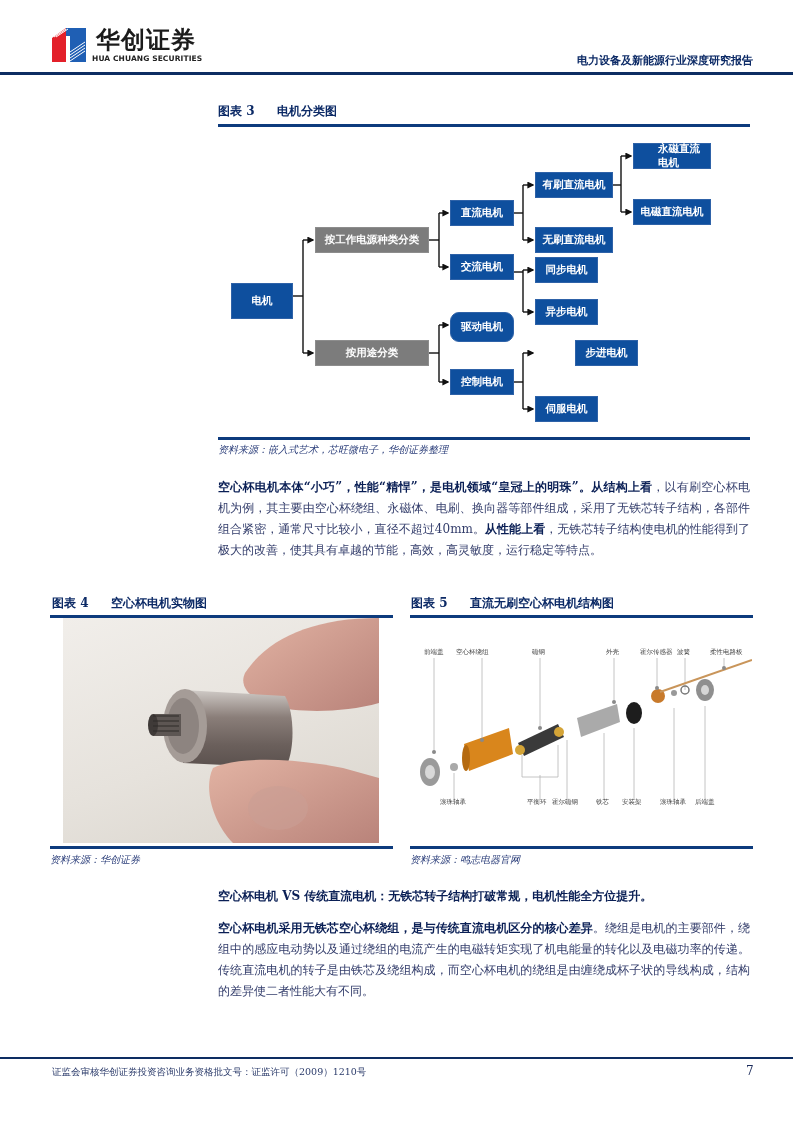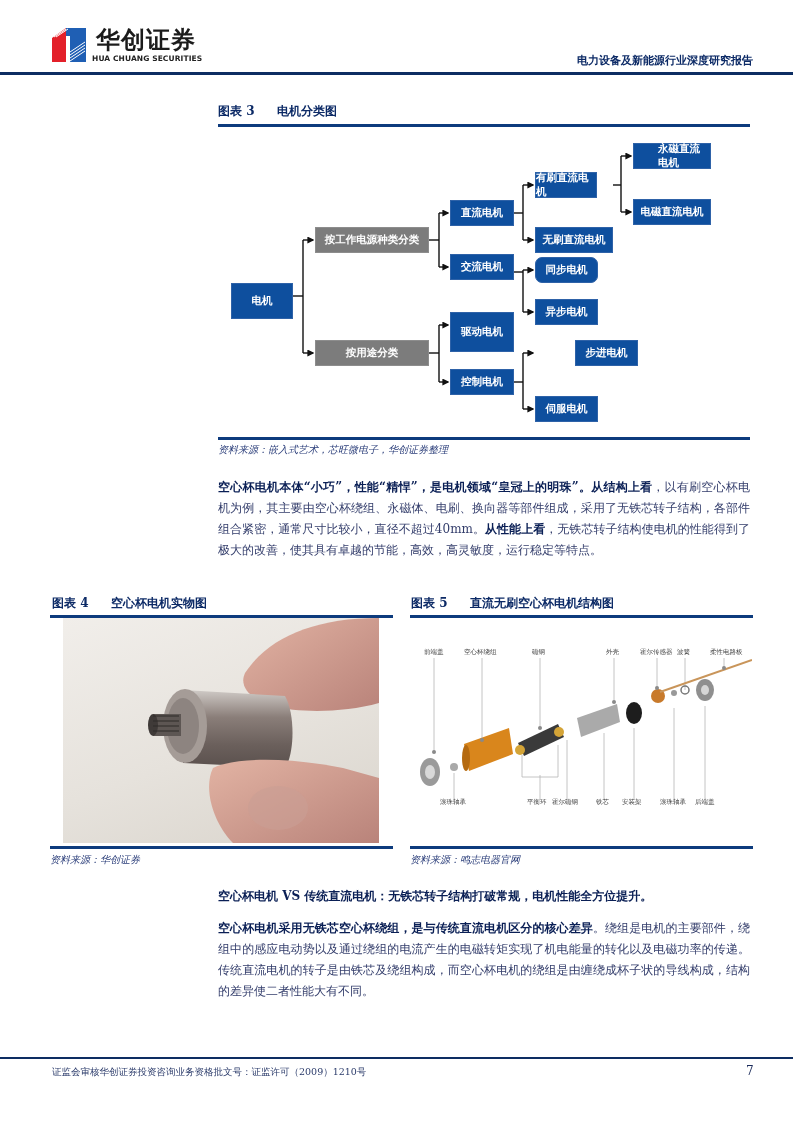--- a/index.html
+++ b/index.html
@@ -109,25 +109,25 @@
     <path d="M621,156 H631" marker-end="url(#arr)"></path>
     <path d="M621,212 H631" marker-end="url(#arr)"></path>
   </g>
 </svg>
 
 <div class="node" style="left:231px; top:283px; width:62px; height:36px;">电机</div>
 <div class="node gray" style="left:315px; top:227px; width:114px; height:26px;">按工作电源种类分类</div>
 <div class="node gray" style="left:315px; top:340px; width:114px; height:26px;">按用途分类</div>
 <div class="node" style="left:450px; top:200px; width:64px; height:26px;">直流电机</div>
 <div class="node" style="left:450px; top:254px; width:64px; height:26px;">交流电机</div>
-<div class="node" style="left:450px; top:312px; width:64px; height:40px;">驱动电机</div>
+<div class="node" style="left:450px; top:312px; width:64px; height:30px;border-radius:9px;">驱动电机</div>
 <div class="node" style="left:450px; top:369px; width:64px; height:26px;">控制电机</div>
-<div class="node" style="left:535px; top:172px; width:62px; height:26px;">有刷直流电机</div>
+<div class="node" style="left:535px; top:172px; width:78px; height:26px;">有刷直流电机</div>
 <div class="node" style="left:535px; top:227px; width:78px; height:26px;">无刷直流电机</div>
-<div class="node" style="left:535px; top:257px; width:63px; height:26px;border-radius:7px;">同步电机</div>
+<div class="node" style="left:535px; top:257px; width:63px; height:26px;">同步电机</div>
 <div class="node" style="left:535px; top:299px; width:63px; height:26px;">异步电机</div>
 <div class="node" style="left:544px; top:340px; width:63px; height:26px;margin-left:31px;">步进电机</div>
 <div class="node" style="left:535px; top:396px; width:63px; height:26px;">伺服电机</div>
 <div class="node" style="left:633px; top:143px; width:78px; height:26px;padding-left:24px;">永磁直流电机</div>
 <div class="node" style="left:633px; top:199px; width:78px; height:26px;">电磁直流电机</div>
 
 <div class="abs fig-rule" style="left:218px; top:437px; width:532px;"></div>
 <div class="abs source" style="left:218px; top:443px;">资料来源：嵌入式艺术，芯旺微电子，华创证券整理</div>
 
 <div class="abs para" style="left:218px; top:477px; width:532px;">
@@ -228,21 +228,21 @@
       <circle cx="22" cy="112" r="2"></circle>
         <circle cx="70" cy="100" r="2"></circle>
         <circle cx="128" cy="88" r="2"></circle>
       <circle cx="202" cy="62" r="2"></circle>
         <circle cx="245" cy="48" r="2"></circle>
         <circle cx="312" cy="28" r="2"></circle>
     </g>
   </svg>
   <div style="position:absolute;left:0;top:8px;width:340px;height:14px;font-family:'DejaVu Sans','Liberation Sans',sans-serif;font-size:6.5px;color:#444;">
     <span style="position:absolute;left:12px;">前端盖</span>
-    <span style="position:absolute;left:52px;text-align:right;">空心杯绕组</span>
+    <span style="position:absolute;left:44px;text-align:right;">空心杯绕组</span>
     <span style="position:absolute;left:120px;">磁钢</span>
     <span style="position:absolute;left:194px;">外壳</span>
     <span style="position:absolute;left:228px;">霍尔传感器</span>
     <span style="position:absolute;left:265px;">波簧</span>
     <span style="position:absolute;left:298px;">柔性电路板</span>
   </div>
   <div style="position:absolute;left:0;top:158px;width:340px;height:14px;font-family:'DejaVu Sans','Liberation Sans',sans-serif;font-size:6.5px;color:#444;">
     <span style="position:absolute;left:28px;">滚珠轴承</span>
     <span style="position:absolute;left:115px;">平衡环</span>
     <span style="position:absolute;left:140px;">霍尔磁钢</span>

